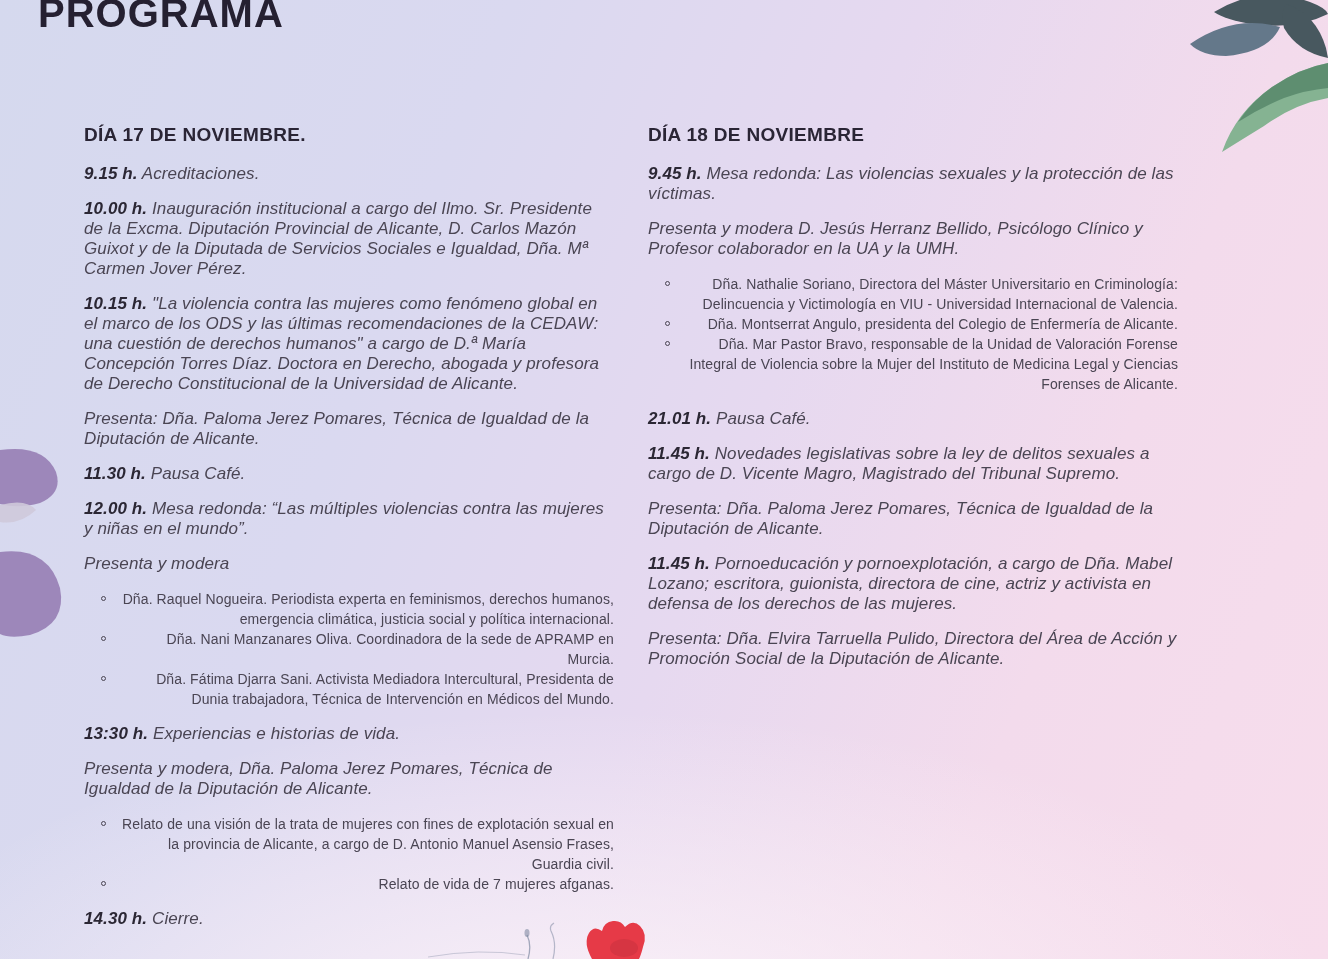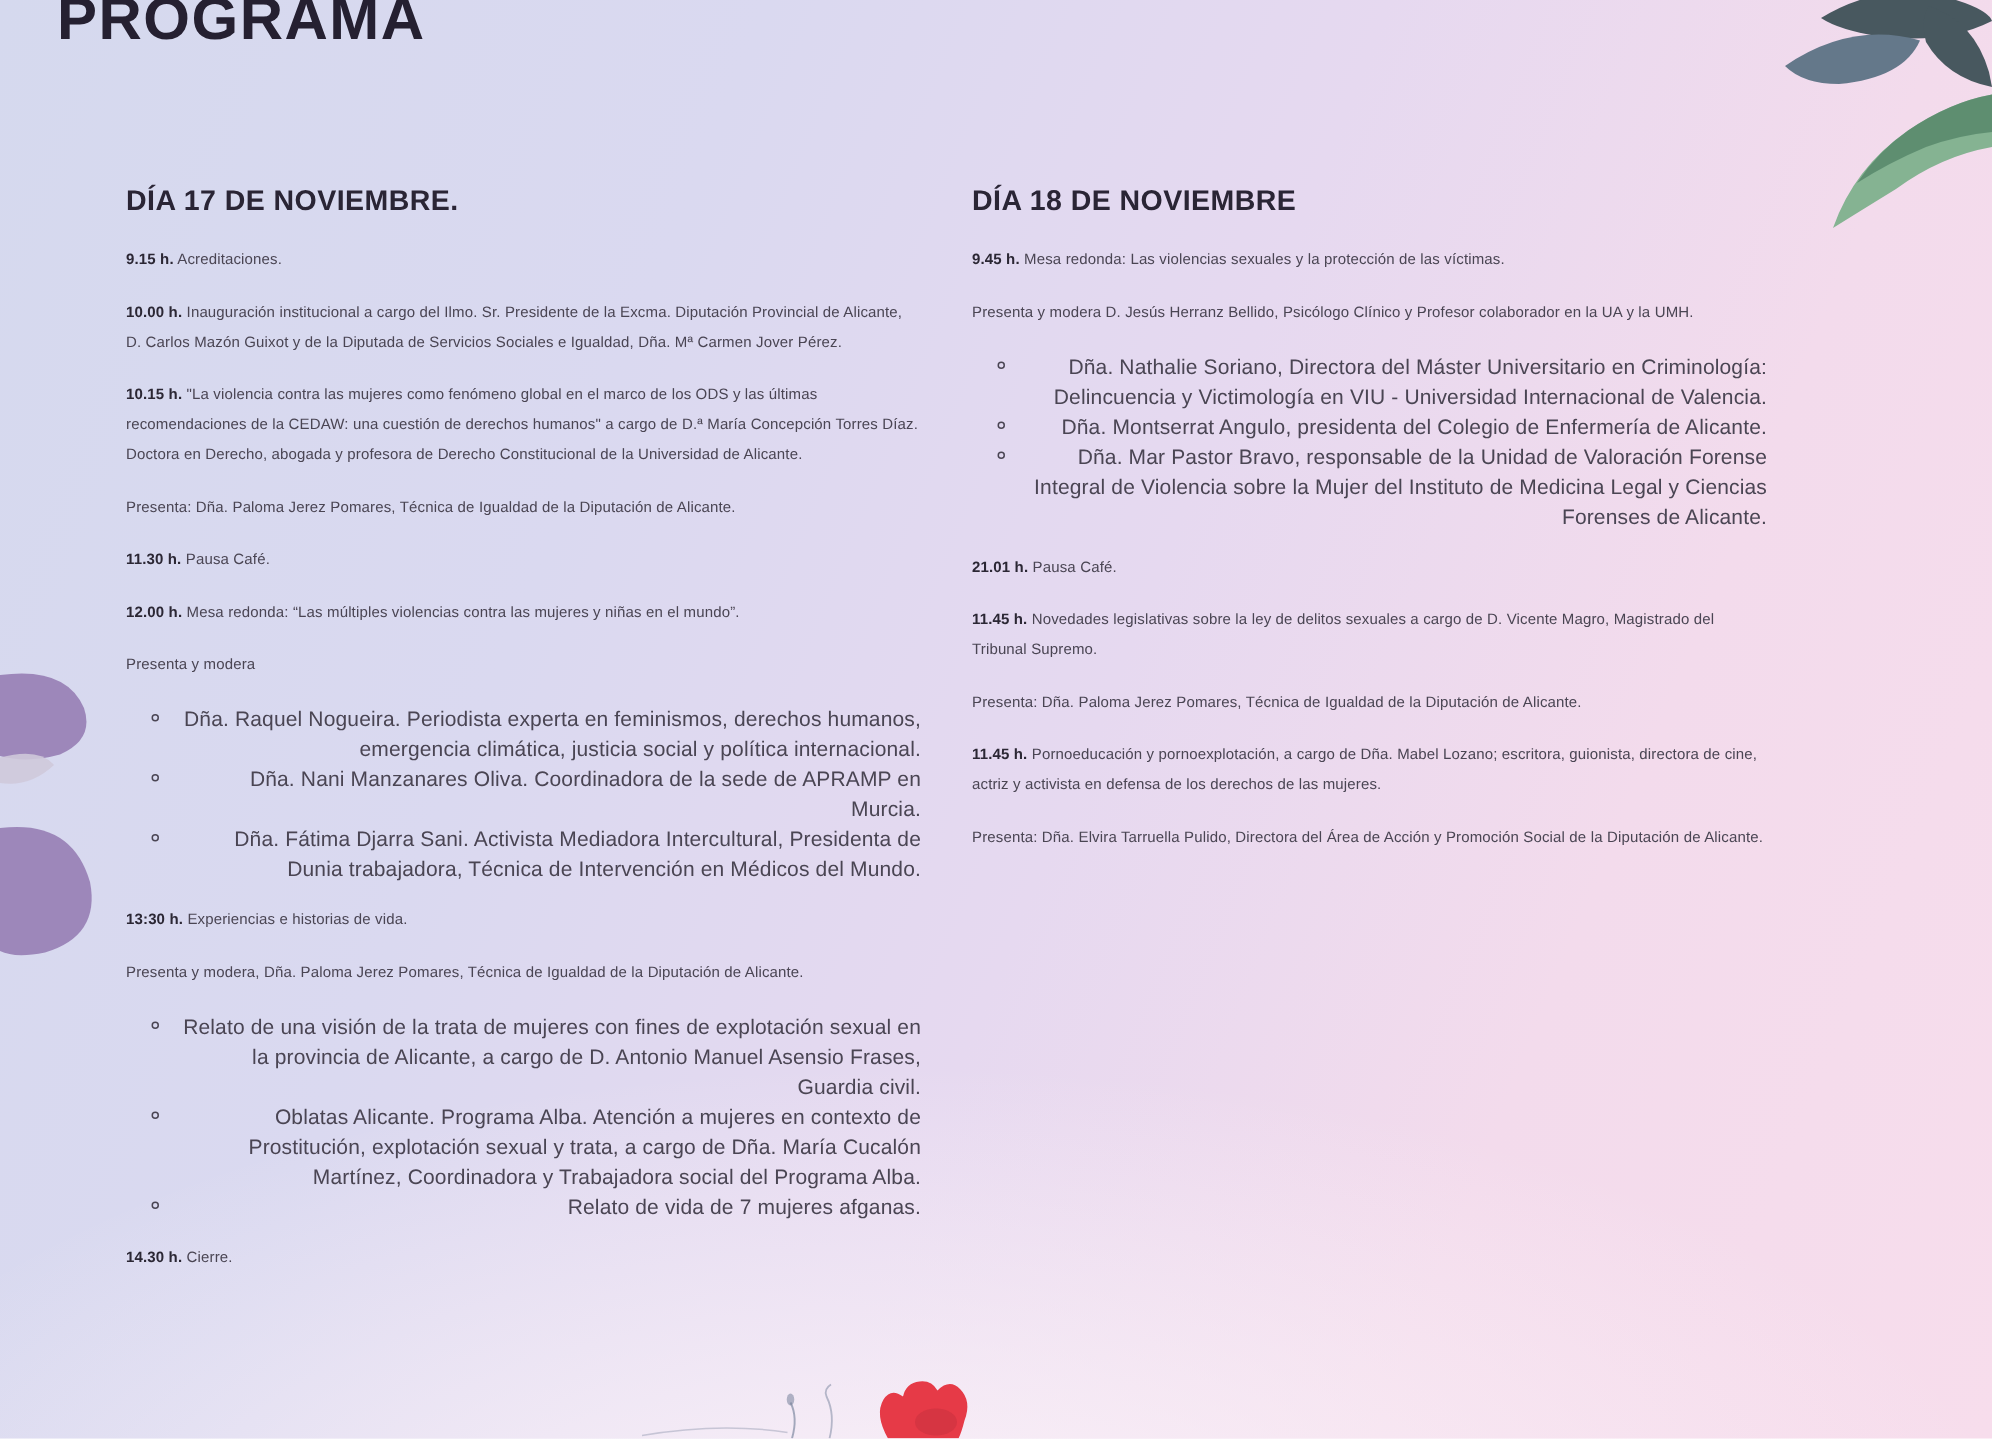--- a/index.html
+++ b/index.html
@@ -23,22 +23,23 @@
     display: flex; gap: 34px; margin-top: 40px;
   }
   .column { width: 530px; }
   .day-heading {
     margin: 0 0 18px 0;
     font-size: 19px; font-weight: 800; letter-spacing: 0.3px;
     color: #2a2535;
   }
   .column p {
     margin: 0 0 15px 0;
-    font-size: 10px; line-height: 20px; letter-spacing: 0.1px;
+    font-size: 17px; line-height: 20px; letter-spacing: 0.1px;
     color: #4a4553;
+    font-style: italic;
   }
   .column strong.time { color: #2b2734; font-weight: 700; }
   .speaker-list { list-style: none; margin: 0 0 15px 0; padding: 0; text-align: right; }
   .speaker-list li {
     position: relative; padding-left: 34px;
     font-size: 14px; line-height: 20px; letter-spacing: 0.1px;
     color: #4a4553;
   }
   .bullet {
     position: absolute; left: 17px; top: 7px;
@@ -90,21 +91,20 @@
       <p>Presenta y modera</p>
       <ul class="speaker-list">
         <li><span class="bullet"></span><span>Dña. Raquel Nogueira. Periodista experta en feminismos, derechos humanos, emergencia climática, justicia social y política internacional.</span></li>
         <li><span class="bullet"></span><span>Dña. Nani Manzanares Oliva. Coordinadora de la sede de APRAMP en Murcia.</span></li>
         <li><span class="bullet"></span><span>Dña. Fátima Djarra Sani. Activista Mediadora Intercultural, Presidenta de Dunia trabajadora, Técnica de Intervención en Médicos del Mundo.</span></li>
       </ul>
       <p><strong class="time">13:30 h.</strong> Experiencias e historias de vida.</p>
       <p>Presenta y modera, Dña. Paloma Jerez Pomares, Técnica de Igualdad de la Diputación de Alicante.</p>
       <ul class="speaker-list">
         <li><span class="bullet"></span><span>Relato de una visión de la trata de mujeres con fines de explotación sexual en la provincia de Alicante, a cargo de D. Antonio Manuel Asensio Frases, Guardia civil.</span></li>
-        <li><span class="bullet"></span><span>Oblatas Alicante. Programa Alba. Atención a mujeres en contexto de Prostitución, explotación sexual y trata, a cargo de Dña. María Cucalón Martínez, Coordinadora y Trabajadora social del Programa Alba.</span></li>
         <li><span class="bullet"></span><span>Relato de vida de 7 mujeres afganas.</span></li>
       </ul>
       <p><strong class="time">14.30 h.</strong> Cierre.</p>
     </section>
     <section class="column">
       <h2 class="day-heading">DÍA 18 DE NOVIEMBRE</h2>
       <p><strong class="time">9.45 h.</strong> Mesa redonda: Las violencias sexuales y la protección de las víctimas.</p>
       <p>Presenta y modera D. Jesús Herranz Bellido, Psicólogo Clínico y Profesor colaborador en la UA y la UMH.</p>
       <ul class="speaker-list">
         <li><span class="bullet"></span><span>Dña. Nathalie Soriano, Directora del Máster Universitario en Criminología: Delincuencia y Victimología en VIU - Universidad Internacional de Valencia.</span></li>

